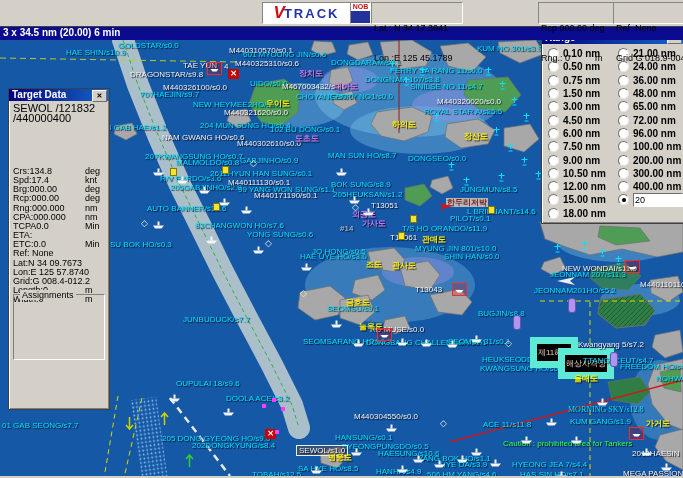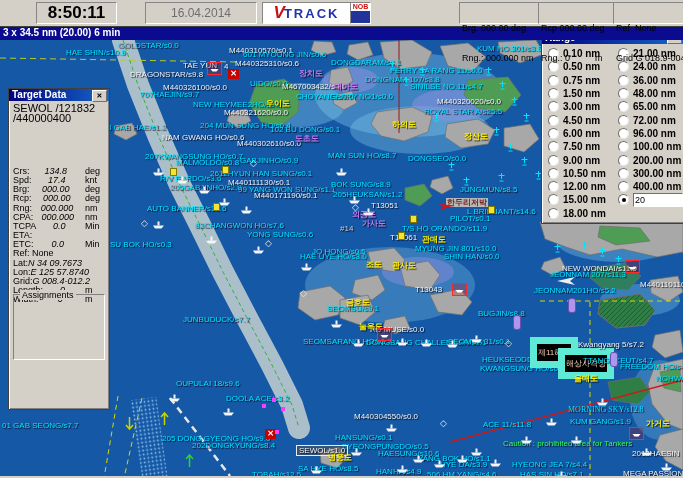--- a/index.html
+++ b/index.html
@@ -45,21 +45,21 @@
   .ptitle{height:12px;background:linear-gradient(90deg,#000080,#1668C8);color:#fff;
           font-weight:bold;font-size:10px;line-height:12px;padding-left:3px;position:relative;}
   .xbtn{position:absolute;right:2px;top:1px;width:13px;height:10px;background:#D4D0C8;
         border:1px solid;border-color:#fff #707070 #707070 #fff;color:#000;
         font-size:7px;line-height:9px;text-align:center;font-weight:bold;}
   #target-panel{left:8px;top:88px;width:100px;height:320px;}
   .tp-id{font-size:11px;line-height:9.5px;padding:3px 0 0 4px;color:#000;}
   #tp-rows{position:absolute;left:4px;right:2px;top:78px;}
   .tprow{display:flex;font-size:9px;line-height:9.15px;color:#000;}
   .tprow .lb{white-space:pre;}
-  .tprow .vl{flex:1;text-align:center;white-space:pre;font-style:italic;}
+  .tprow .vl{flex:1;text-align:left;white-space:pre;}
   .tprow .un{width:22px;text-align:left;padding-left:3px;white-space:pre;}
   #tp-group{position:absolute;left:4px;top:205px;width:90px;height:64px;
             border:1px solid;border-color:#808080 #fff #fff #808080;}
   #tp-group-label{position:absolute;left:6px;top:-5px;background:#D4D0C8;font-size:9px;padding:0 2px;color:#000;}
   #tp-list{position:absolute;left:3px;top:9px;width:82px;height:40px;background:#fff;
            border:1px solid;border-color:#707070 #fff #fff #707070;font-size:9px;line-height:10px;color:#000;padding:1px 2px;}
   #range-panel{left:541px;top:30px;width:142px;height:192px;}
   #range-panel .ptitle{height:13px;line-height:13px;}
   .rp-body{position:relative;height:176px;}
   .rpcol{position:absolute;top:3px;}
@@ -567,32 +567,30 @@
       <span class="dotm"></span>
     </span>
     <span class="mk" style="left: 275px; top: 430px;">
       <span class="dotm"></span>
     </span>
   </div>
 
 <div id="maptitle">3 x 34.5 nm (20.00) 6 min</div>
 
 <div id="topbar">
-  <div class="seg" id="seg-time">8:50:11</div>
-  <div class="seg" id="seg-date">16.04.2014</div>
   <div class="seg" id="vtrack">
     <span class="v">V</span><span class="t">TRACK</span>
   </div>
   <div class="seg" id="nob">
     <span class="n">NOB</span>
       <span class="b"></span>
   </div>
-  <div class="seg seg2" style="left:459px;width:77px;">
-    <div>Brg. 000.00 deg</div>
-    <div>Rng.: 000.000 nm</div>
+  <div class="seg seg2" style="left:371px;width:86px;">
+    <div>Lat.: N 34 17.3041</div>
+    <div>Lon.:E 125 45.1789</div>
   </div>
   <div class="seg seg2" style="left:538px;width:73px;">
     <div>Rcp 000.00 deg</div>
     <div>Rng.: 0          m</div>
   </div>
   <div class="seg seg2" style="left:613px;width:68px;">
     <div>Ref  None</div>
     <div>Grid G 018.9-004.</div>
   </div>
 </div>

